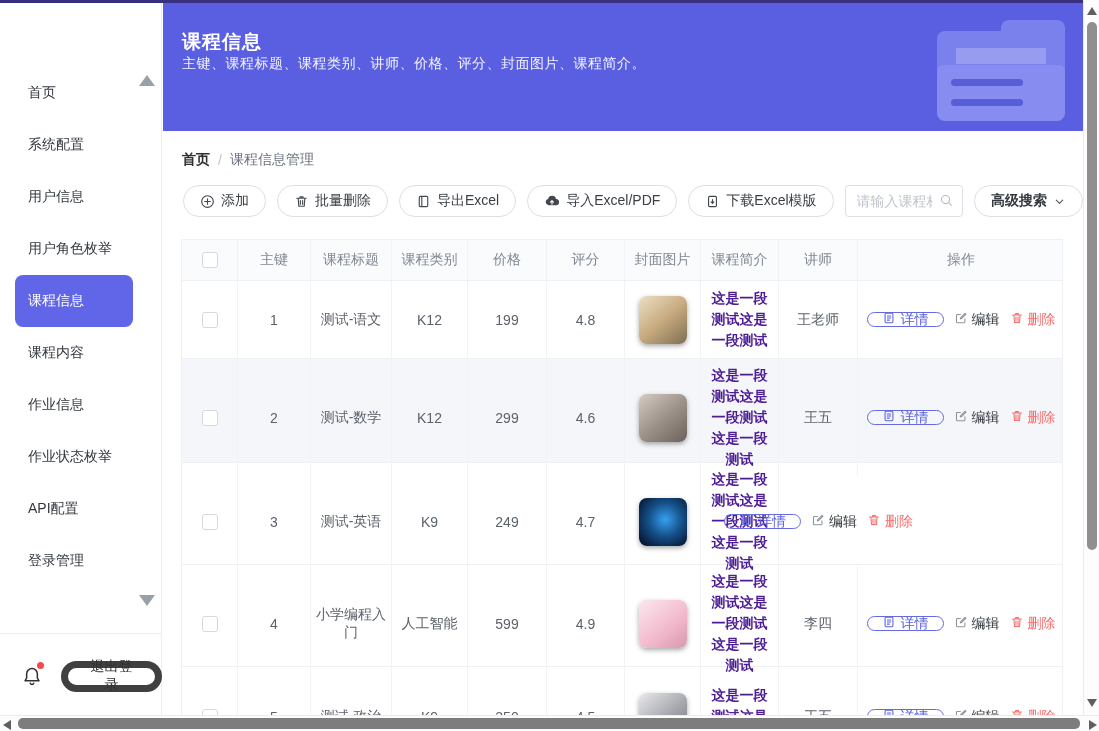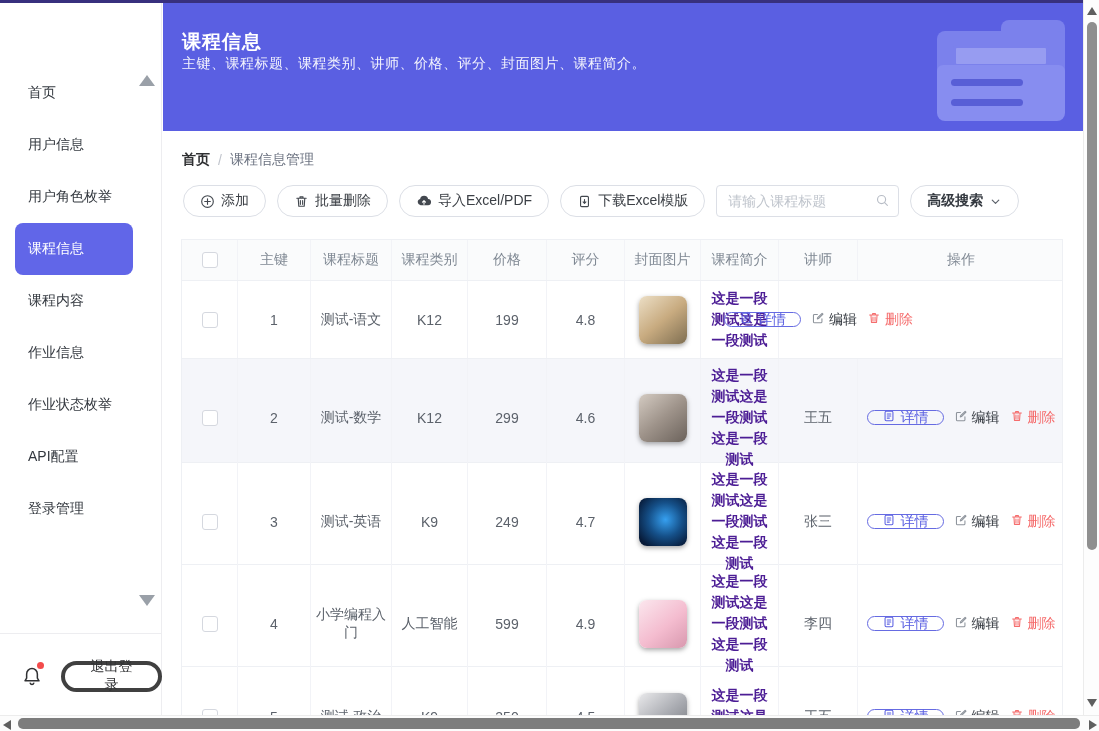--- a/index.html
+++ b/index.html
@@ -15,21 +15,21 @@
   .nav { position:absolute; left:0; top:64px; width:162px; }
   .nav-item { height:52px; display:flex; align-items:center; padding-left:28px; font-size:14px; color:#33383f; cursor:pointer; }
   .nav-item.active { margin:0 29px 0 15px; padding-left:13px; background:#6166e8; border-radius:8px; color:#fff; }
   .tri-up, .tri-down { position:absolute; right:6px; width:0; height:0; border-left:8px solid transparent; border-right:8px solid transparent; }
   .tri-up   { top:72px;  border-bottom:11px solid #9aa0a8; }
   .tri-down { top:592px; border-top:11px solid #9aa0a8; }
   .side-divider { position:absolute; left:0; top:630px; width:162px; height:1px; background:#ededf0; }
   .side-footer { position:absolute; left:0; top:648px; width:162px; height:50px; display:flex; align-items:center; gap:18px; padding-left:21px; }
   .bell-wrap { position:relative; width:22px; height:24px; color:#303133; }
   .bell-dot { position:absolute; right:-1px; top:-2px; width:7px; height:7px; border-radius:50%; background:#f34b4b; }
-  .logout-btn { height:31px; padding:0 19px; border:4px solid #404040; border-radius:16px; background:#fff; font-size:14px; color:#303133; display:flex; align-items:center; cursor:pointer; font-family:inherit; }
+  .logout-btn { height:31px; padding:0 19px; border:7px solid #404040; border-radius:16px; background:#fff; font-size:14px; color:#303133; display:flex; align-items:center; cursor:pointer; font-family:inherit; }
 
   
   .main { position:absolute; left:163px; top:3px; width:920px; height:712px; background:#fff; overflow:hidden; }
 
   .banner { position:relative; width:920px; height:128px; background:#5a5fe2; padding:26px 0 0 19px; overflow:hidden; }
   .banner-title { color:#fff; font-size:19px; font-weight:bold; letter-spacing:1px; }
   .banner-sub { margin-top:0; color:rgba(255,255,255,.93); font-size:14px; letter-spacing:.5px; }
   
   .folder { position:absolute; right:6px; top:14px; width:152px; height:108px; }
   .folder-back  { position:absolute; left:12px; top:14px; width:128px; height:86px; background:#7b81ec; border-radius:8px; }
@@ -94,20 +94,23 @@
 <div class="screen">
   <div class="topbar"></div>
 
   <div class="sidebar">
     <div class="tri-up"></div>
     <div class="nav">
       <div class="nav-item">
           <span>首页</span>
         </div>
       <div class="nav-item">
+          <span>系统配置</span>
+        </div>
+      <div class="nav-item">
           <span>用户信息</span>
         </div>
       <div class="nav-item">
           <span>用户角色枚举</span>
         </div>
       <div class="nav-item active">
           <span>课程信息</span>
         </div>
       <div class="nav-item">
           <span>课程内容</span>
@@ -172,20 +175,29 @@
       <button class="pill-btn">
         <span class="ico">
             <svg width="15" height="15" viewBox="0 0 16 16" fill="none" stroke="currentColor" stroke-width="1.2" stroke-linecap="round" stroke-linejoin="round">
               <path d="M3 4.5h10M6.4 4.5V3h3.2v1.5M4.5 4.5l.6 8.5h5.8l.6-8.5M6.8 7v4M9.2 7v4"></path>
             </svg>
           </span>
         <span>批量删除</span>
       </button>
       <button class="pill-btn">
         <span class="ico">
+            <svg width="15" height="15" viewBox="0 0 16 16" fill="none" stroke="currentColor" stroke-width="1.2" stroke-linejoin="round">
+              <rect x="3.5" y="2.5" width="9" height="11" rx="1.2"></rect>
+              <path d="M6.2 2.5v11"></path>
+            </svg>
+          </span>
+        <span>导出Excel</span>
+      </button>
+      <button class="pill-btn">
+        <span class="ico">
             <svg width="16" height="16" viewBox="0 0 16 16">
               <path d="M4.6 12.2a3.1 3.1 0 0 1-.5-6.1 4.1 4.1 0 0 1 8-.1 2.9 2.9 0 0 1-.3 6.2z" fill="currentColor"></path>
               <path d="M8 11.3V7.9M6.5 9.2 8 7.7l1.5 1.5" stroke="#fff" stroke-width="1.1" fill="none" stroke-linecap="round" stroke-linejoin="round"></path>
             </svg>
           </span>
         <span>导入Excel/PDF</span>
       </button>
       <button class="pill-btn">
         <span class="ico">
             <svg width="15" height="15" viewBox="0 0 16 16" fill="none" stroke="currentColor" stroke-width="1.2" stroke-linecap="round" stroke-linejoin="round">
@@ -234,20 +246,21 @@
           </div>
         <div class="td">1</div>
         <div class="td">测试-语文</div>
         <div class="td">K12</div>
         <div class="td">199</div>
         <div class="td">4.8</div>
         <div class="td">
             <div class="cover cover-1"></div>
           </div>
         <div class="td td-summary">这是一段测试这是一段测试</div>
+        <div class="td">王老师</div>
         <div class="td td-actions">
           <button class="detail-btn">
               <span class="ico"><svg width="14" height="14" viewBox="0 0 16 16" fill="none" stroke="currentColor" stroke-width="1.2" stroke-linecap="round">
                   <rect x="3.5" y="2.5" width="9" height="11" rx="1.4"></rect>
                   <path d="M6 5.6h4M6 8h4M6 10.4h2.4"></path>
                 </svg></span>
               <span>详情</span>
             </button>
           <button class="txt-btn edit-btn">
               <span class="ico"><svg width="14" height="14" viewBox="0 0 16 16" fill="none" stroke="currentColor" stroke-width="1.2" stroke-linecap="round" stroke-linejoin="round">
@@ -309,21 +322,20 @@
           </div>
         <div class="td">3</div>
         <div class="td">测试-英语</div>
         <div class="td">K9</div>
         <div class="td">249</div>
         <div class="td">4.7</div>
         <div class="td">
             <div class="cover cover-3"></div>
           </div>
         <div class="td td-summary">这是一段测试这是一段测试这是一段测试</div>
-        <div class="td">张三</div>
         <div class="td td-actions">
           <button class="detail-btn">
               <span class="ico"><svg width="14" height="14" viewBox="0 0 16 16" fill="none" stroke="currentColor" stroke-width="1.2" stroke-linecap="round">
                   <rect x="3.5" y="2.5" width="9" height="11" rx="1.4"></rect>
                   <path d="M6 5.6h4M6 8h4M6 10.4h2.4"></path>
                 </svg></span>
               <span>详情</span>
             </button>
           <button class="txt-btn edit-btn">
               <span class="ico"><svg width="14" height="14" viewBox="0 0 16 16" fill="none" stroke="currentColor" stroke-width="1.2" stroke-linecap="round" stroke-linejoin="round">

